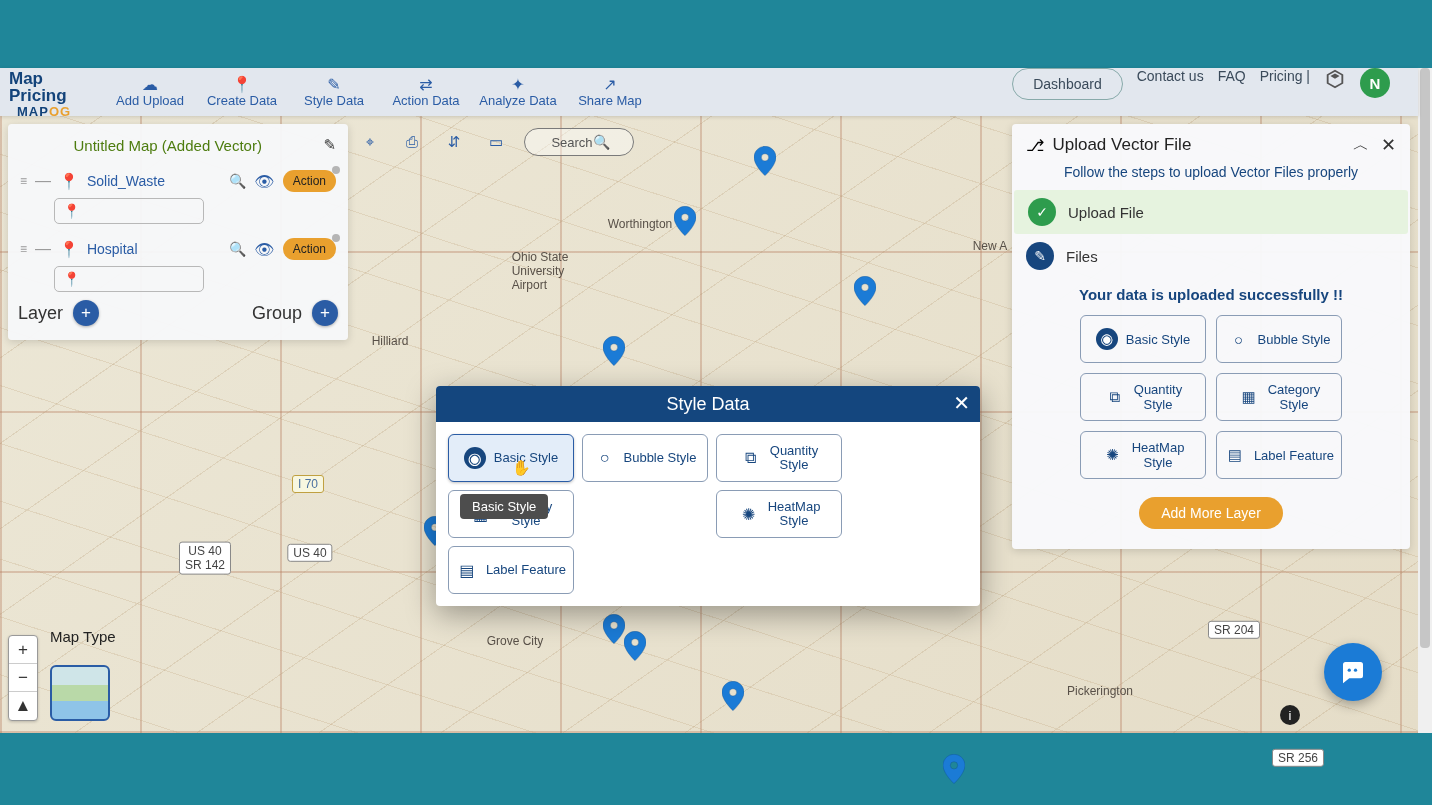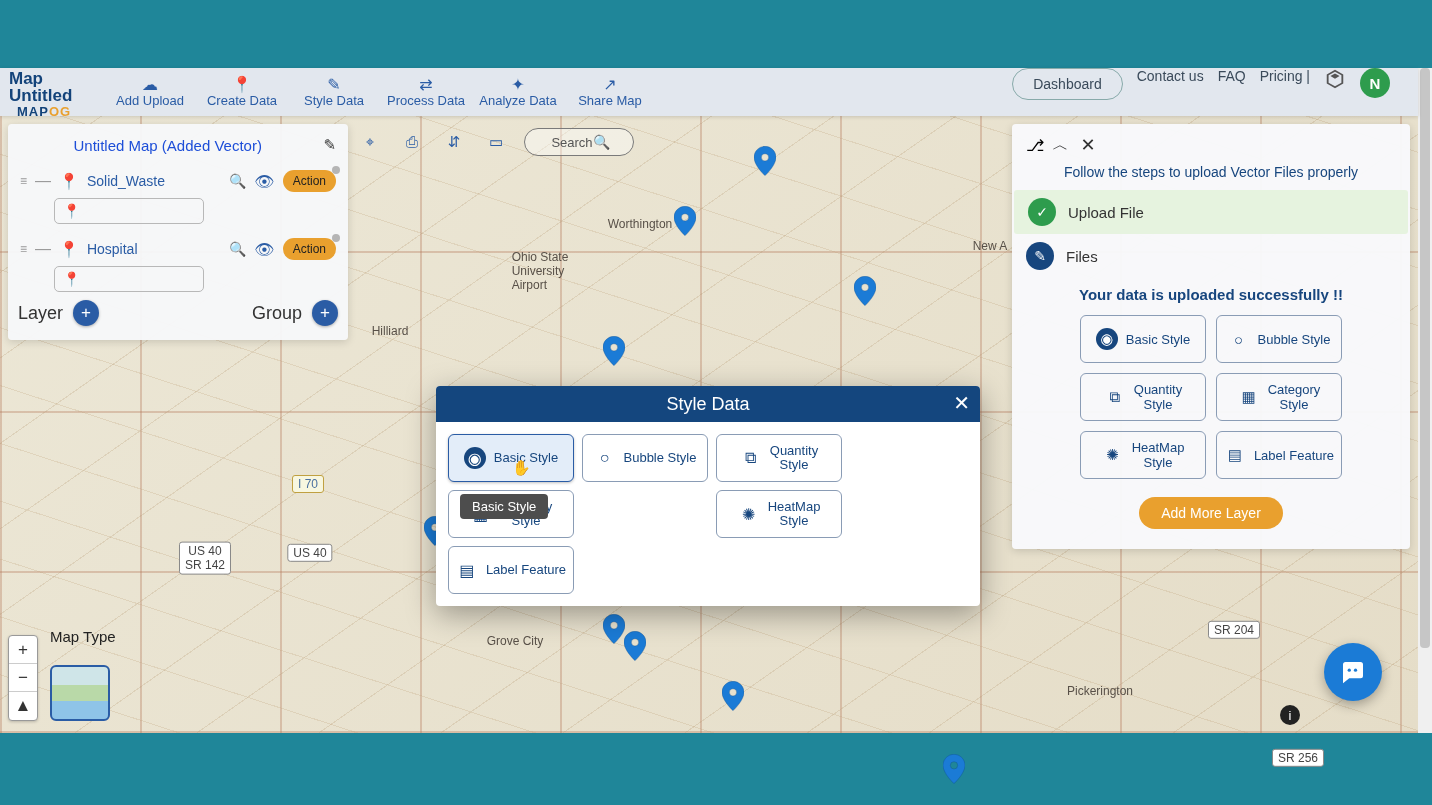--- a/index.html
+++ b/index.html
@@ -39,21 +39,21 @@
   .shield.gr{background:#fff;border-color:#888;color:#444;line-height:1.2;text-align:center;}
 
   .floating-tools{position:absolute;top:56px;left:356px;height:36px;display:flex;align-items:center;gap:14px;z-index:15;}
   .tool{width:28px;height:28px;display:flex;align-items:center;justify-content:center;color:#2a5ca5;font-size:15px;cursor:pointer;}
   .search-pill{position:relative;width:110px;height:28px;border:1px solid #7a7a7a;border-radius:14px;background:rgba(255,255,255,.4);display:flex;align-items:center;justify-content:center;}
   .search-pill span{font-size:13px;color:#555;margin-right:14px;}
   .search-pill .mag{position:absolute;right:8px;top:5px;color:#444;font-size:14px;}
 
   .left-panel{position:absolute;left:8px;top:56px;width:340px;background:rgba(247,248,250,0.95);border-radius:4px;box-shadow:0 2px 8px rgba(0,0,0,.15);padding:8px 10px 14px;z-index:15;}
   .lp-head{display:flex;align-items:center;gap:8px;padding:4px 2px 10px;}
-  .lp-title{flex:1;text-align:center;font-size:15px;color:#1d4ed8;}
+  .lp-title{flex:1;text-align:center;font-size:15px;color:#4d7c0f;}
   .lp-edit{font-size:15px;color:#333;cursor:pointer;}
   .layer-row{display:flex;align-items:center;gap:8px;padding:6px 2px;position:relative;}
   .drag{color:#999;font-size:12px;}
   .dash{color:#999;}
   .pin-ico{color:#484848;}
   .layer-name{font-size:14px;color:#2a5ca5;flex:0 0 auto;}
   .gap{flex:1;}
   .zm{color:#2a5ca5;font-size:14px;cursor:pointer;}
   .vis{color:#2a5ca5;font-size:16px;cursor:pointer;}
   .action-btn{background:#e9a02e;color:#222;font-size:12px;padding:4px 10px;border-radius:14px;cursor:pointer;}
@@ -107,39 +107,39 @@
   .rp-card .sic.filled{background:#17467e;color:#fff;border-radius:50%;}
   .rp-add-more{display:block;margin:18px auto 0;background:#e9a02e;color:#fff;font-size:14px;padding:8px 22px;border-radius:20px;cursor:pointer;border:none;width:fit-content;}
 </style>
 </head>
 <body>
 
 <div class="app">
 
   <div class="topbar">
     <div class="brand">
-      <div class="t1">Map Untitled</div>
+      <div class="t1">Map Pricing</div>
       <div class="t2"><span class="m">MAP</span><span class="o">OG</span></div>
     </div>
     <div class="menu" id="top-menu">
         <div class="menu-item">
           <span class="ico">☁</span>
           <span>Add Upload</span>
         </div>
         <div class="menu-item">
           <span class="ico">📍</span>
           <span>Create Data</span>
         </div>
         <div class="menu-item">
           <span class="ico">✎</span>
           <span>Style Data</span>
         </div>
         <div class="menu-item">
           <span class="ico">⇄</span>
-          <span>Process Data</span>
+          <span>Action Data</span>
         </div>
         <div class="menu-item">
           <span class="ico">✦</span>
           <span>Analyze Data</span>
         </div>
         <div class="menu-item">
           <span class="ico">↗</span>
           <span>Share Map</span>
         </div>
       </div>
@@ -153,21 +153,21 @@
             <path fill="#555" d="M12 2l9 5v10l-9 5-9-5V7l9-5zm0 2.2L5 8v8l7 3.8L19 16V8l-7-3.8zM12 6l5 2.8-5 2.8-5-2.8L12 6z"></path>
           </svg>
       </span>
       <span class="avatar">N</span>
     </div>
   </div>
 
   <div class="map" id="map-canvas">
       <div class="city-label" style="left: 640px; top: 108px;">Worthington</div>
       <div class="city-label" style="left: 540px; top: 155px;">Ohio State<br>University<br>Airport</div>
-      <div class="city-label" style="left: 390px; top: 215px;">Hilliard</div>
+      <div class="city-label" style="left: 390px; top: 225px;">Hilliard</div>
       <div class="city-label" style="left: 990px; top: 130px;">New A</div>
       <div class="city-label" style="left: 515px; top: 525px;">Grove City</div>
       <div class="city-label" style="left: 1100px; top: 575px;">Pickerington</div>
       <div class="shield hw" style="left: 308px; top: 368px;">I 70</div>
       <div class="shield hw" style="left: 936px; top: 317px;">I 270</div>
       <div class="shield gr" style="left: 205px; top: 442px;">US 40<br>SR 142</div>
       <div class="shield gr" style="left: 310px; top: 437px;">US 40</div>
       <div class="shield gr" style="left: 1234px; top: 514px;">SR 204</div>
       <div class="shield gr" style="left: 1298px; top: 642px;">SR 256</div>
       <div class="pin" style="left: 765px; top: 60px;"><svg viewBox="0 0 24 32">
@@ -313,20 +313,21 @@
           <span class="txt">Label Feature</span>
         </div>
       </div>
   </div>
   <div class="tooltip">Basic Style</div>
   <div class="cursor" style="left:512px;top:391px;">✋</div>
 
   <div class="right-panel">
     <div class="rp-head">
       <span style="font-size:16px;">⎇</span>
+      <span class="rp-title">Upload Vector File</span>
       <span class="rp-collapse">︿</span>
       <span class="rp-close">✕</span>
     </div>
     <div class="rp-sub">Follow the steps to upload Vector Files properly</div>
     <div id="rp-steps">
         <div class="step done">
           <span class="step-ico">✓</span>
           <span class="lbl">Upload File</span>
         </div>
         <div class="step edit">

